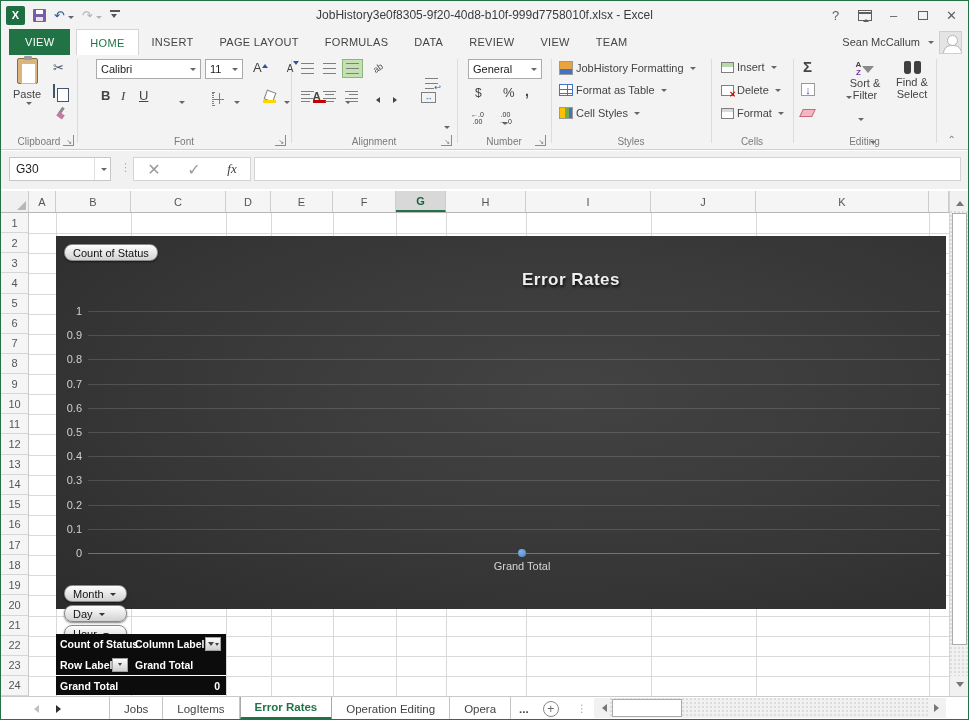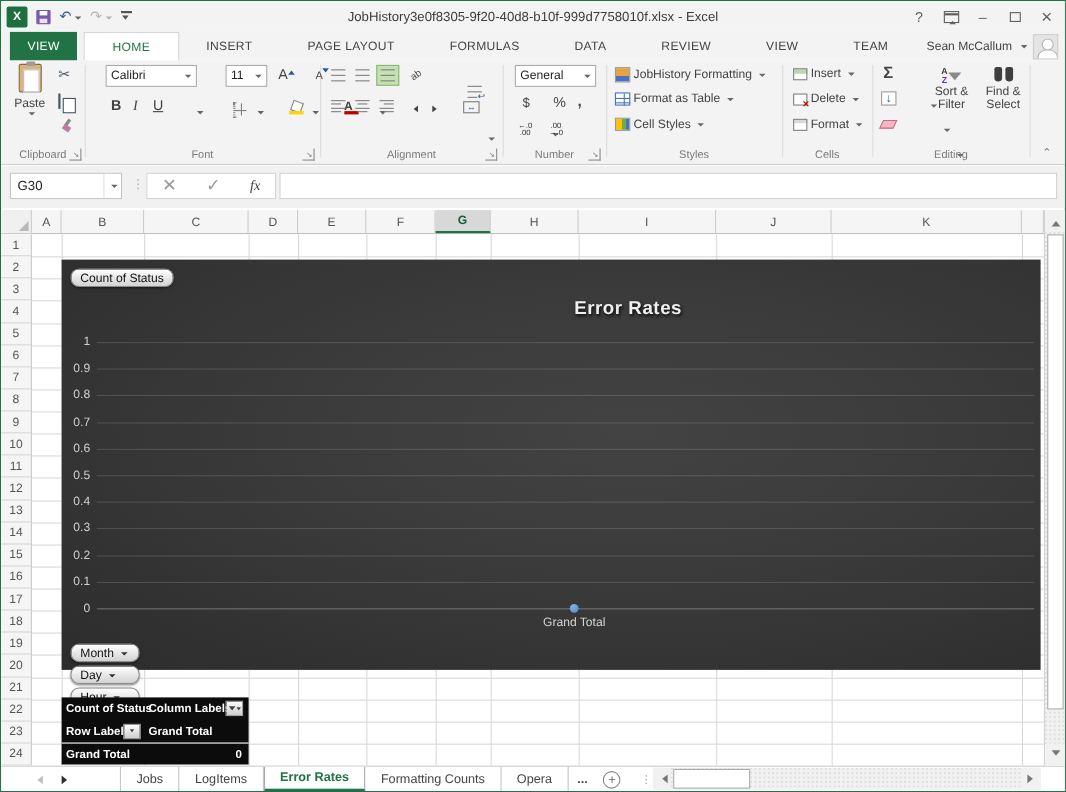--- a/index.html
+++ b/index.html
@@ -26,21 +26,21 @@
   .win-controls{position:absolute;right:2px;top:0;height:28px;display:flex;align-items:center;}
   .wc{width:29px;height:26px;display:flex;align-items:center;justify-content:center;color:#5f5f5f;font-size:13px;cursor:default;}
   .rd-icon{width:14px;height:11px;border:1px solid #5f5f5f;position:relative;}
   .rd-icon::before{content:"";position:absolute;left:0;top:1px;width:12px;height:2px;background:#5f5f5f;}
   .rd-icon::after{content:"";position:absolute;left:4px;top:5px;border:3px solid transparent;border-bottom:3px solid #5f5f5f;}
   .max-icon{width:10px;height:9px;border:1px solid #5f5f5f;}
 
   
   .tabrow{position:absolute;left:0;top:28px;width:100%;height:26px;background:#f3f3f3;}
   #ribbon-tabs{display:flex;height:26px;align-items:stretch;padding-left:8px;}
-  .rtab{padding:0 25px;font-size:11px;letter-spacing:.3px;color:#444;display:flex;align-items:center;cursor:default;}
+  .rtab{padding:0 13px;font-size:11px;letter-spacing:.3px;color:#444;display:flex;align-items:center;cursor:default;}
   .rtab.file{background:#217346;color:#fff;margin-right:6px;padding:0 16px;}
   .rtab.active{background:#fff;color:#217346;border:1px solid #d5d5d5;border-bottom:none;}
   .user-area{position:absolute;right:6px;top:0;height:26px;display:flex;align-items:center;gap:5px;font-size:11px;color:#444;}
   .avatar{width:23px;height:23px;background:#e4e4e4;border:1px solid #cfcfcf;position:relative;overflow:hidden;}
   .avatar::before{content:"";position:absolute;left:7px;top:3px;width:9px;height:9px;border-radius:50%;background:#fff;border:1px solid #b5b5b5;}
   .avatar::after{content:"";position:absolute;left:3px;top:13px;width:17px;height:10px;border-radius:8px 8px 0 0;background:#fff;border:1px solid #b5b5b5;}
 
   
   .ribbon{position:absolute;left:0;top:54px;width:100%;height:95px;background:#f3f3f3;border-bottom:1px solid #d0cfcf;font-size:11px;color:#444;}
   .rg-sep{position:absolute;top:4px;height:84px;width:1px;background:#dcdcdc;}
@@ -247,21 +247,21 @@
       <span style="margin-top:4px">Paste</span>
       <span class="caret"></span>
     </div>
     <span class="abs g-cut" style="left:52px;top:5px"></span>
     <span class="abs copy-ic" style="left:52px;top:28px"></span>
     <span class="abs painter-ic" style="left:52px;top:50px"></span>
     <div class="rg-label" style="left:0;width:76px">Clipboard</div>
     <span class="launcher" style="left:62px"></span>
 
     
-    <div class="combo abs" style="left:95px;top:4px;width:83px">
+    <div class="combo abs" style="left:95px;top:4px;width:105px">
       <span class="cbx">Calibri</span>
         <span class="caret"></span>
     </div>
     <div class="combo abs" style="left:204px;top:4px;width:38px">
       <span class="cbx">11</span>
         <span class="caret"></span>
     </div>
     <span class="abs grow-a" style="left:250px;top:5px">A</span>
     <span class="abs shrink-a" style="left:272px;top:5px">A</span>
     <span class="abs bld" style="left:100px;top:33px">B</span>
@@ -574,21 +574,21 @@
     <span class="nav" style="margin-left:20px">
         <span class="tri-nav-l"></span>
       </span>
     <span class="nav">
         <span class="tri-nav-r"></span>
       </span>
     <div id="sheet-tabs">
         <div class="sheet-tab">Jobs</div>
         <div class="sheet-tab">LogItems</div>
         <div class="sheet-tab active">Error Rates</div>
-        <div class="sheet-tab">Formatting Counts</div>
+        <div class="sheet-tab">Operation Editing</div>
         <div class="sheet-tab">Opera</div>
       </div>
     <span class="overflow-dots">...</span>
     <span class="addsheet">+</span>
     <span class="vdots">⋮</span>
   </div>
 
   <div class="hscroll">
     <span class="sbtn">
         <span class="tri-s-l"></span>

